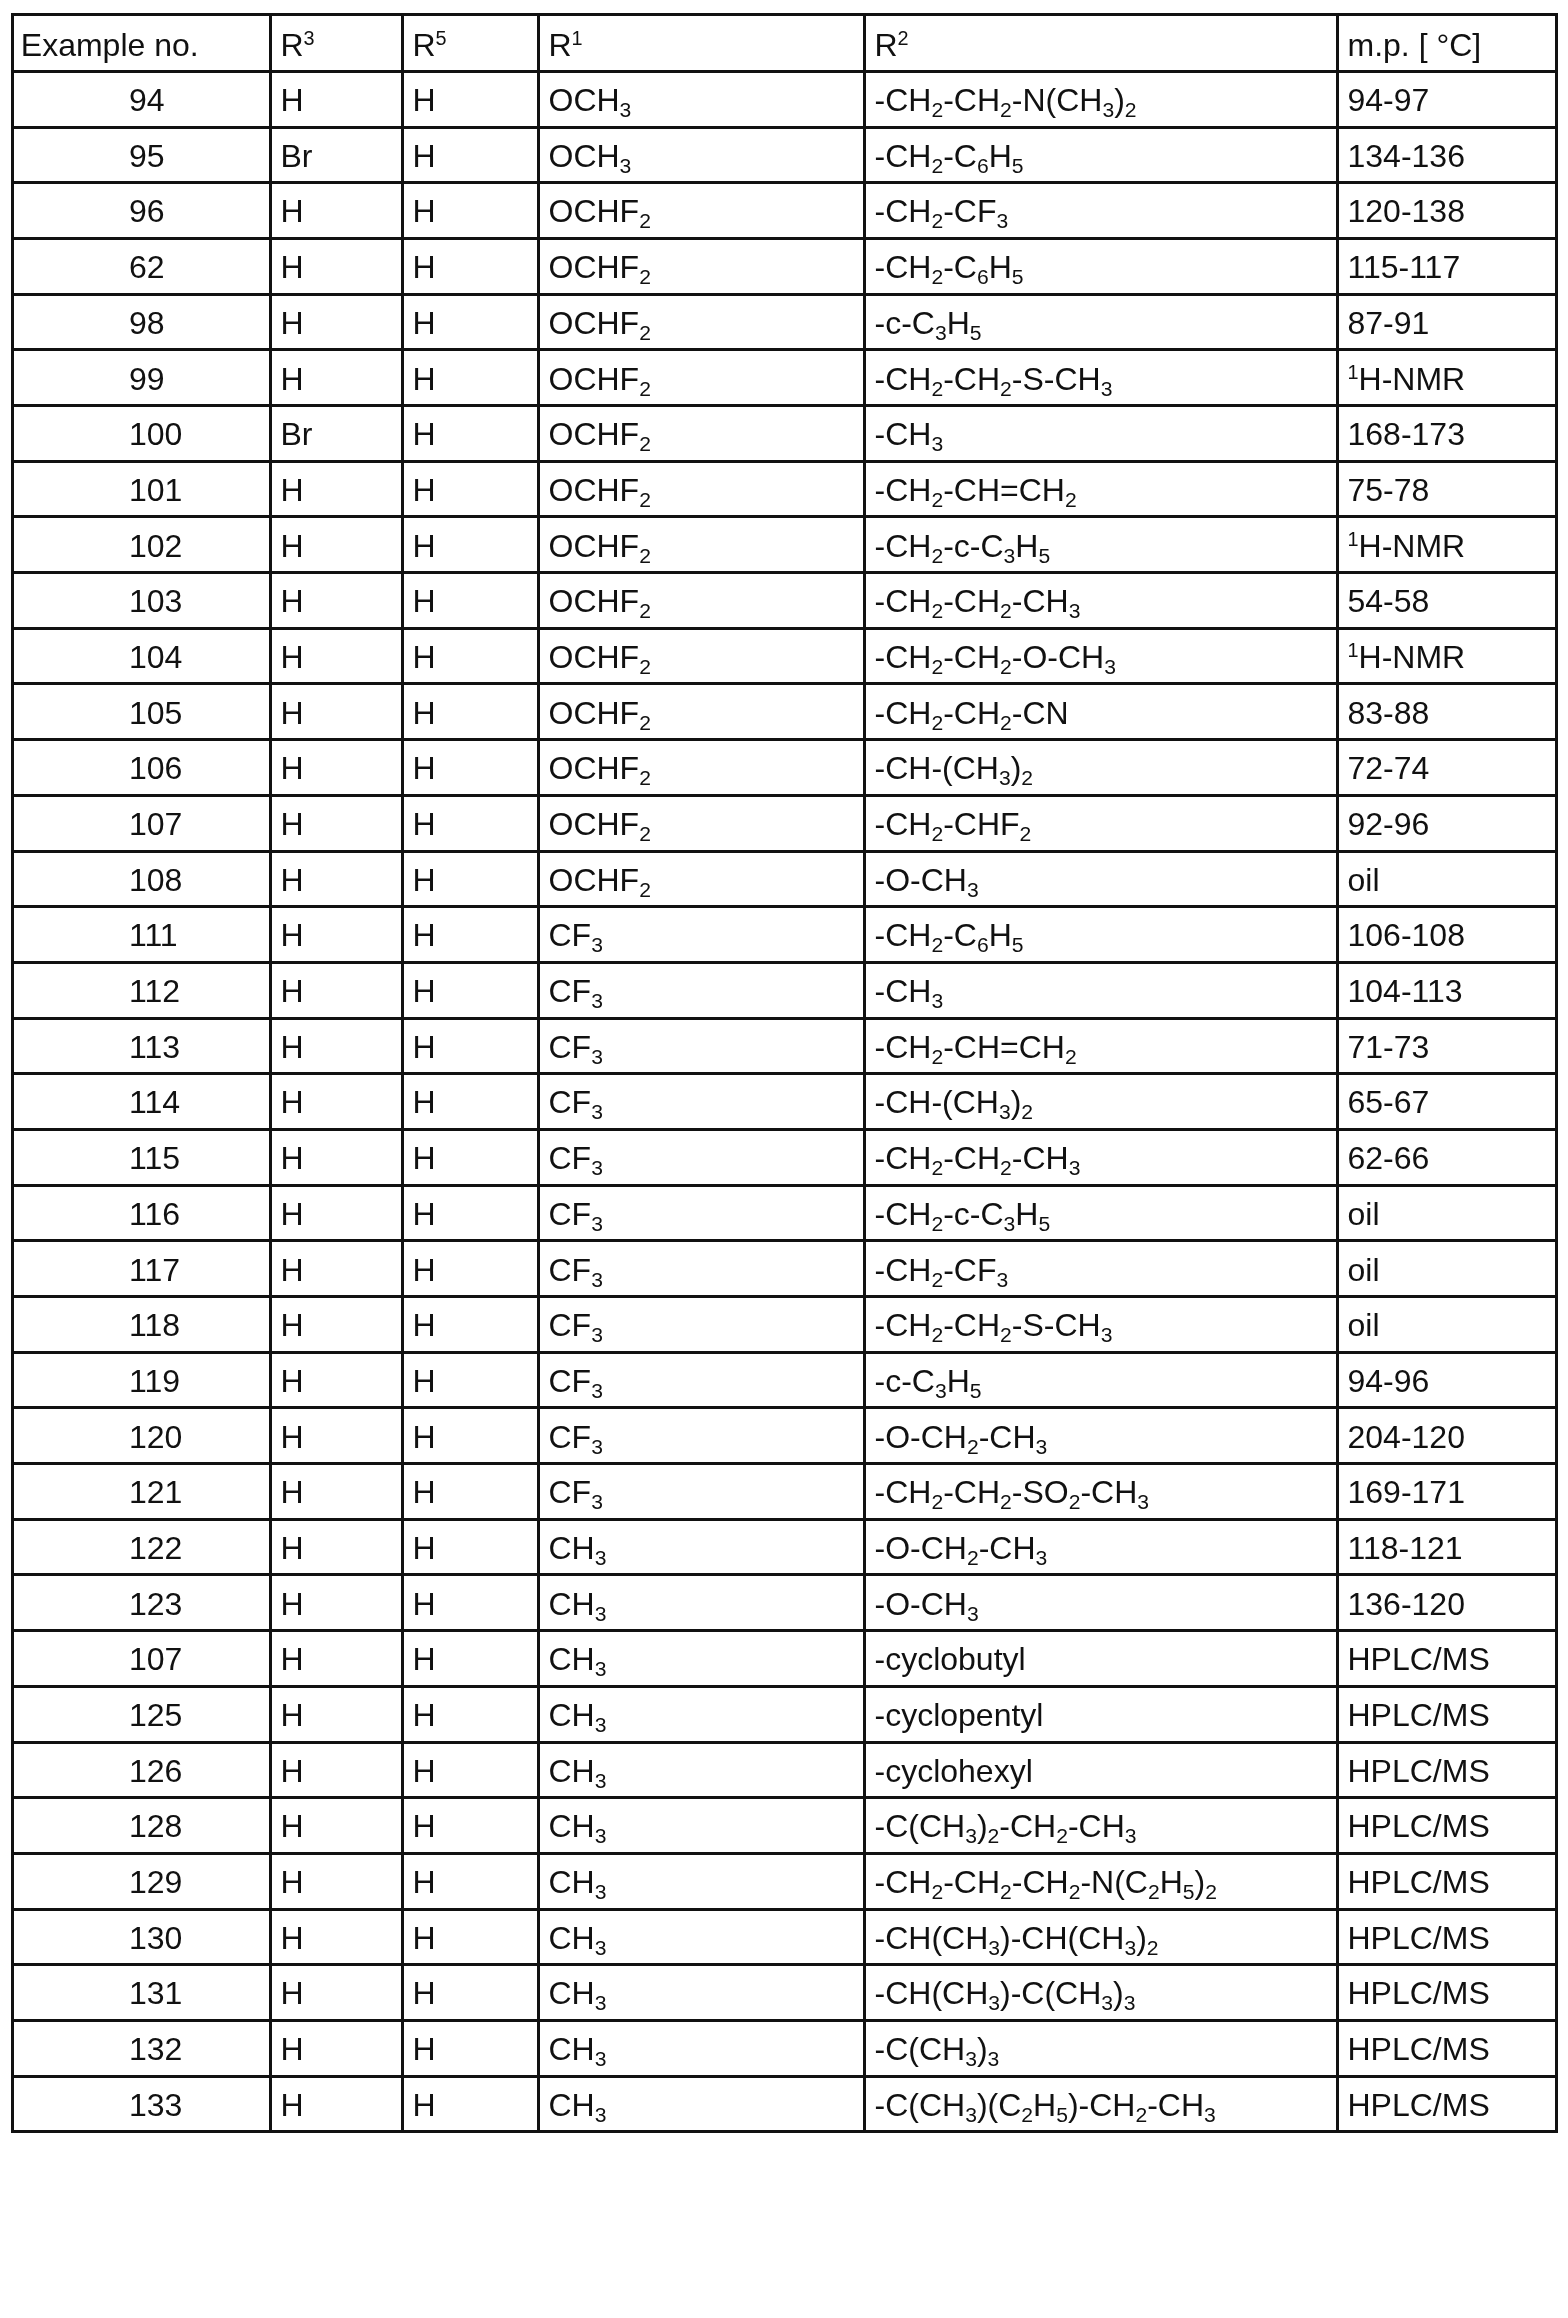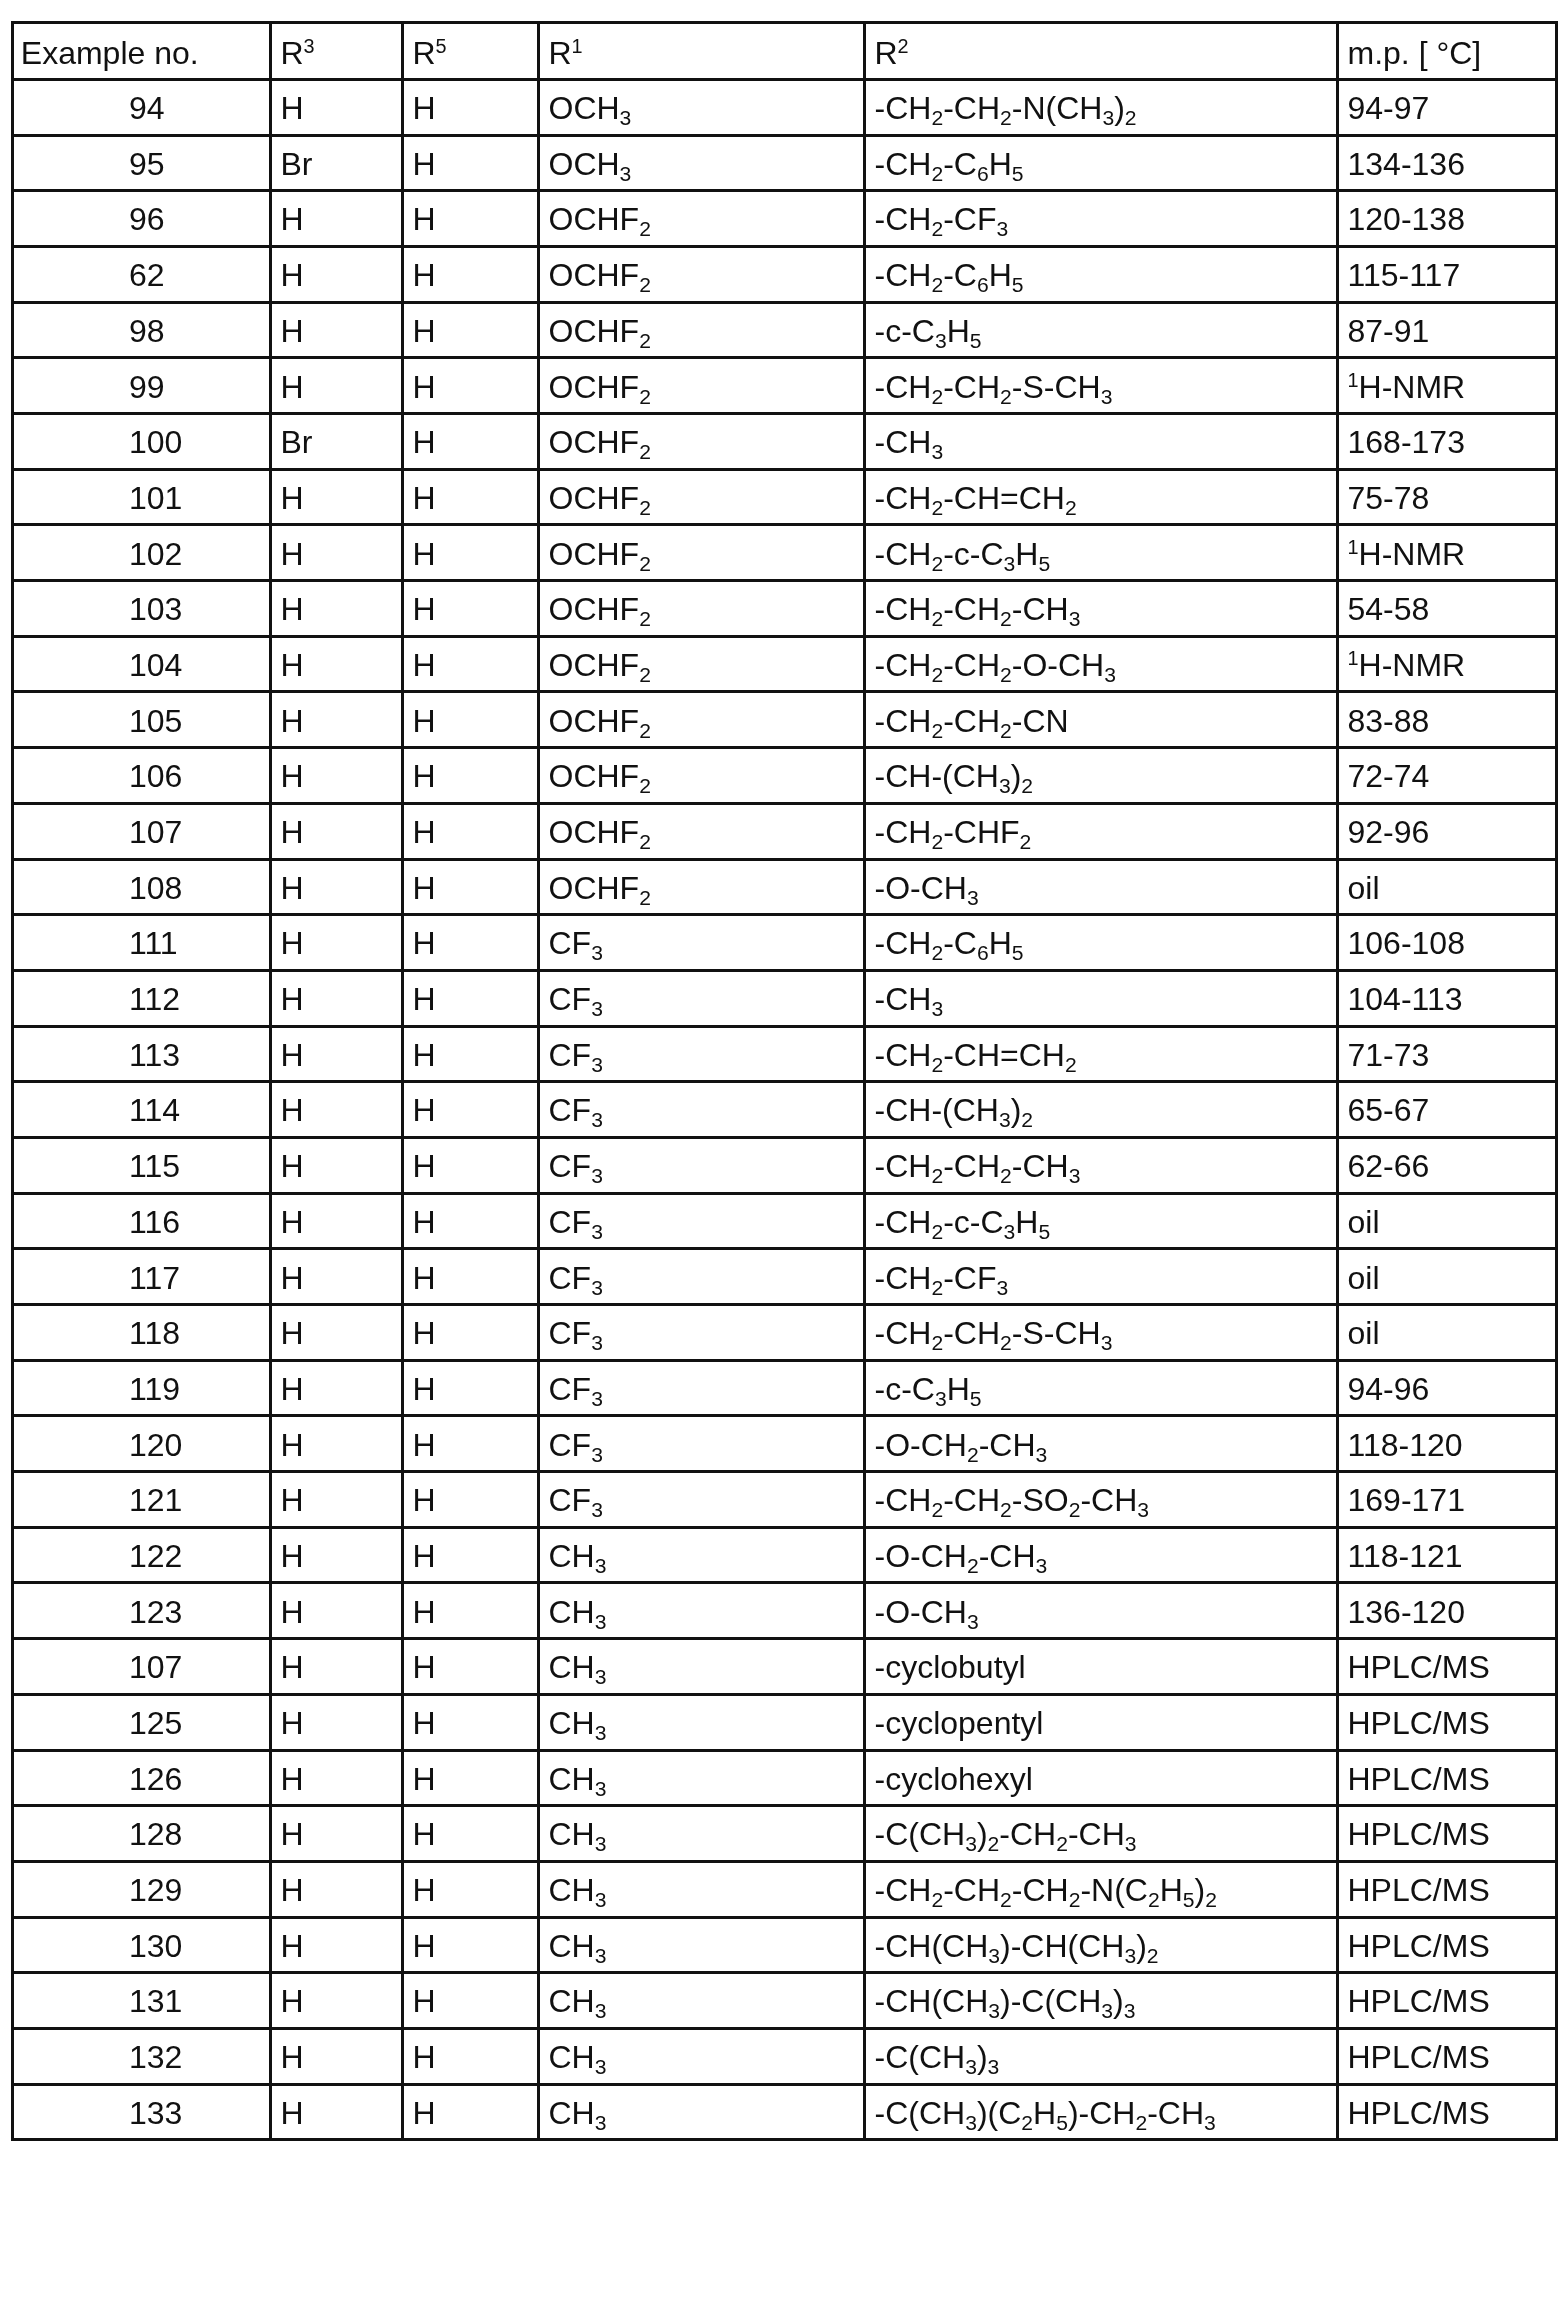--- a/index.html
+++ b/index.html
@@ -1,21 +1,21 @@
 <!DOCTYPE html>
 <html style="font-size:13.6px"><head>
 <meta charset="utf-8">
 <style>
   html, body { margin: 0; padding: 0; background: #ffffff; }
   body { width: 1568px; height: 2319px; position: relative; overflow: hidden; }
   .tbl {
     position: absolute; left: 11px; top: 12.8px;
     border-collapse: collapse; table-layout: fixed;
     font-family: "Liberation Sans", sans-serif;
-    font-size: 32px; color: #111; margin-top: 8px;
+    font-size: 32px; color: #111;
   }
   .tbl td, .tbl th {
     border: 3.4px solid #111;
     padding: 0 0 0 8.5px;
     text-align: left; font-weight: normal;
     white-space: nowrap; overflow: hidden;
     vertical-align: middle;
     line-height: 1;
   }
   .tbl th { height: 49px; padding-top: 5.1px; }
@@ -241,21 +241,21 @@
         <td>CF<sub>3</sub></td>
         <td>-c-C<sub>3</sub>H<sub>5</sub></td>
         <td>94-96</td>
       </tr>
       <tr>
         <td class="num">120</td>
         <td>H</td>
         <td>H</td>
         <td>CF<sub>3</sub></td>
         <td>-O-CH<sub>2</sub>-CH<sub>3</sub></td>
-        <td>118-120</td>
+        <td>204-120</td>
       </tr>
       <tr>
         <td class="num">121</td>
         <td>H</td>
         <td>H</td>
         <td>CF<sub>3</sub></td>
         <td>-CH<sub>2</sub>-CH<sub>2</sub>-SO<sub>2</sub>-CH<sub>3</sub></td>
         <td>169-171</td>
       </tr>
       <tr>

